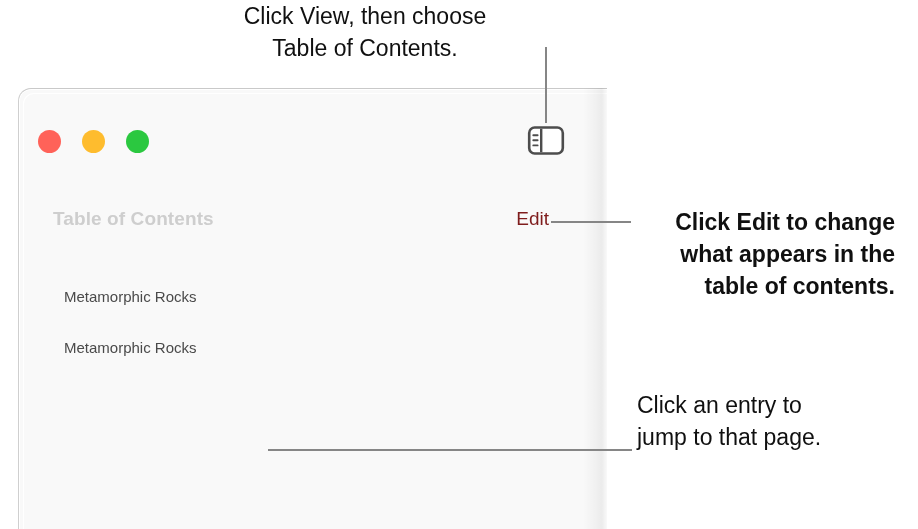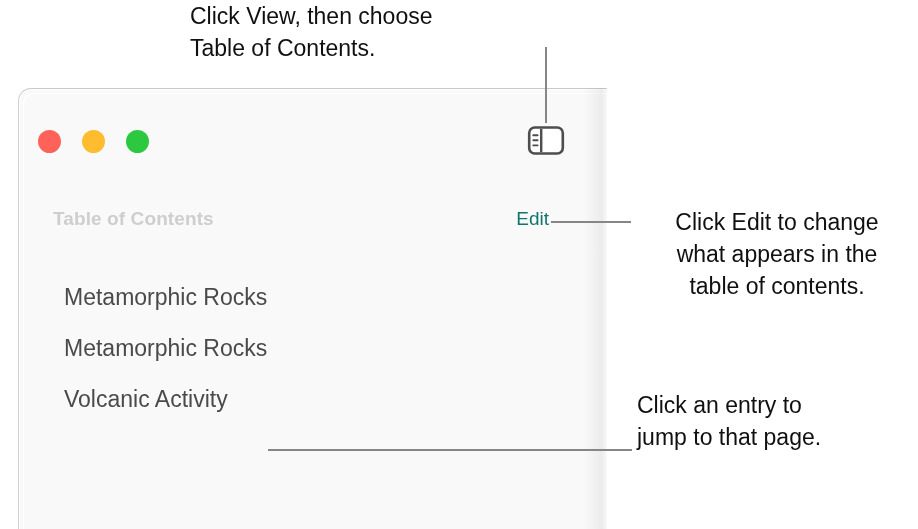--- a/index.html
+++ b/index.html
@@ -91,60 +91,61 @@
     justify-content: space-between;
   }
   #toc-title {
     font-size: 19px;
     font-weight: bold;
     color: #cecece;
     letter-spacing: 0.1px;
   }
   #toc-edit {
     font-size: 19px;
-    color: #0f766e;
+    color: #7f1d1d;
   }
 
   
   #toc-list {
     position: absolute;
     left: 64px;
     top: 278px;
     list-style: none;
     margin: 0;
     padding: 0;
   }
   #toc-list li {
-    font-size: 23px;
+    font-size: 15px;
     color: #4a4a4a;
     height: 51px;
     line-height: 38px;
     white-space: nowrap;
     cursor: default;
   }
 
   
   .callout {
     position: absolute;
     font-size: 23px;
     line-height: 32px;
     color: #101010;
     white-space: pre-line;
   }
   #callout-view {
     left: 190px;
     top: 0px;
     width: 350px;
-    text-align: left;
+    text-align: center;
   }
   #callout-edit {
-    left: 637px;
+    left: 615px;
     top: 206px;
     width: 280px;
-    text-align: center;
+    text-align: right;
+    font-weight: bold;
   }
   #callout-entry {
     left: 637px;
     top: 389px;
     width: 270px;
     text-align: left;
   }
 
   
   .leader {
@@ -197,21 +198,20 @@
   </button>
 
   <div id="toc-header">
     <span id="toc-title">Table of Contents</span>
     <span id="toc-edit">Edit</span>
   </div>
 
   <ul id="toc-list">
     <li>Metamorphic Rocks</li>
     <li>Metamorphic Rocks</li>
-    <li>Volcanic Activity</li>
   </ul>
 
   <div class="leader" id="leader-view"></div>
   <div class="leader" id="leader-edit"></div>
   <div class="leader" id="leader-entry"></div>
 
   <div class="callout" id="callout-view">Click View, then choose
 Table of Contents.</div>
   <div class="callout" id="callout-edit">Click Edit to change
 what appears in the

